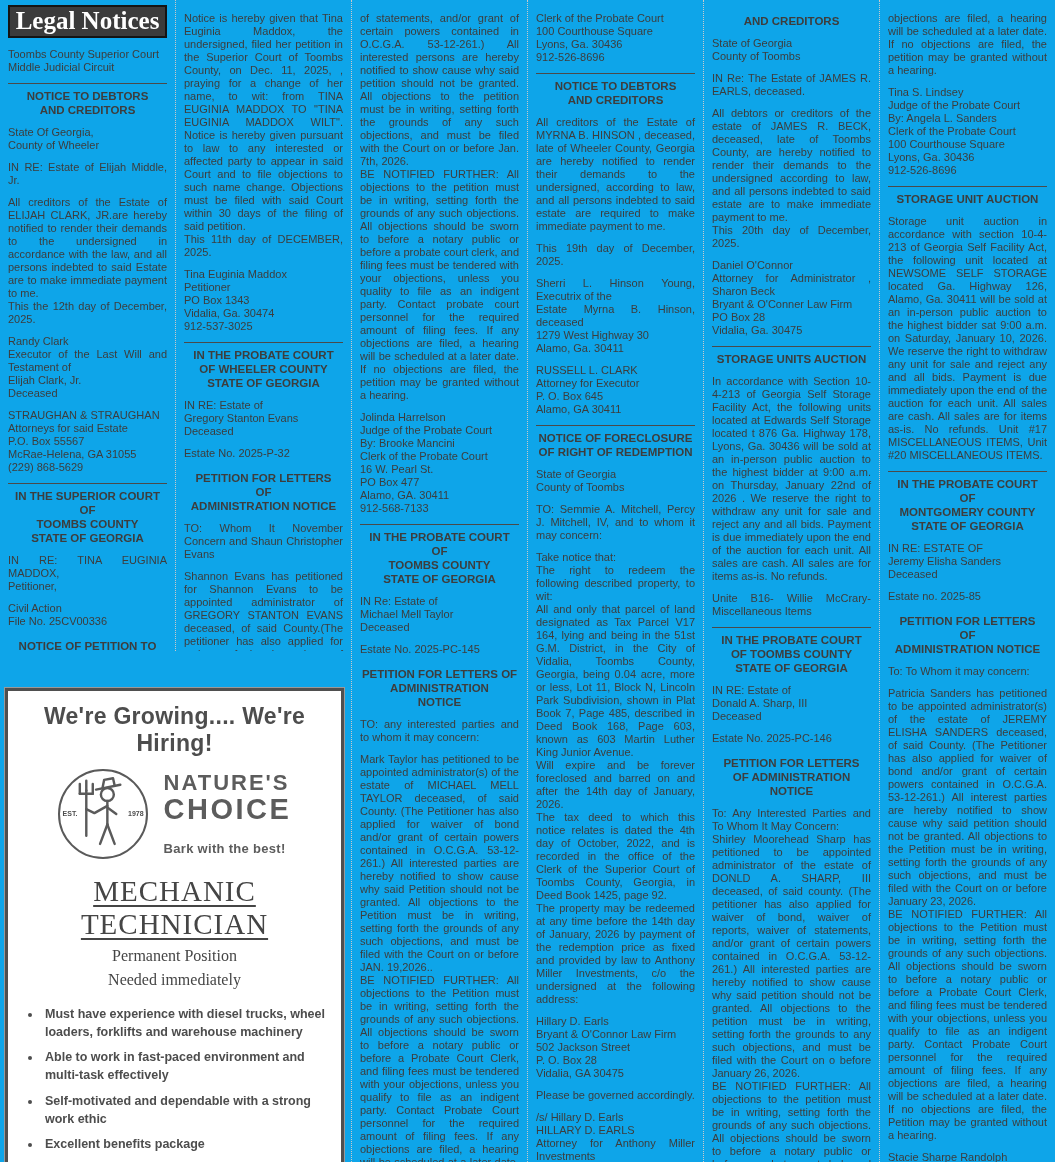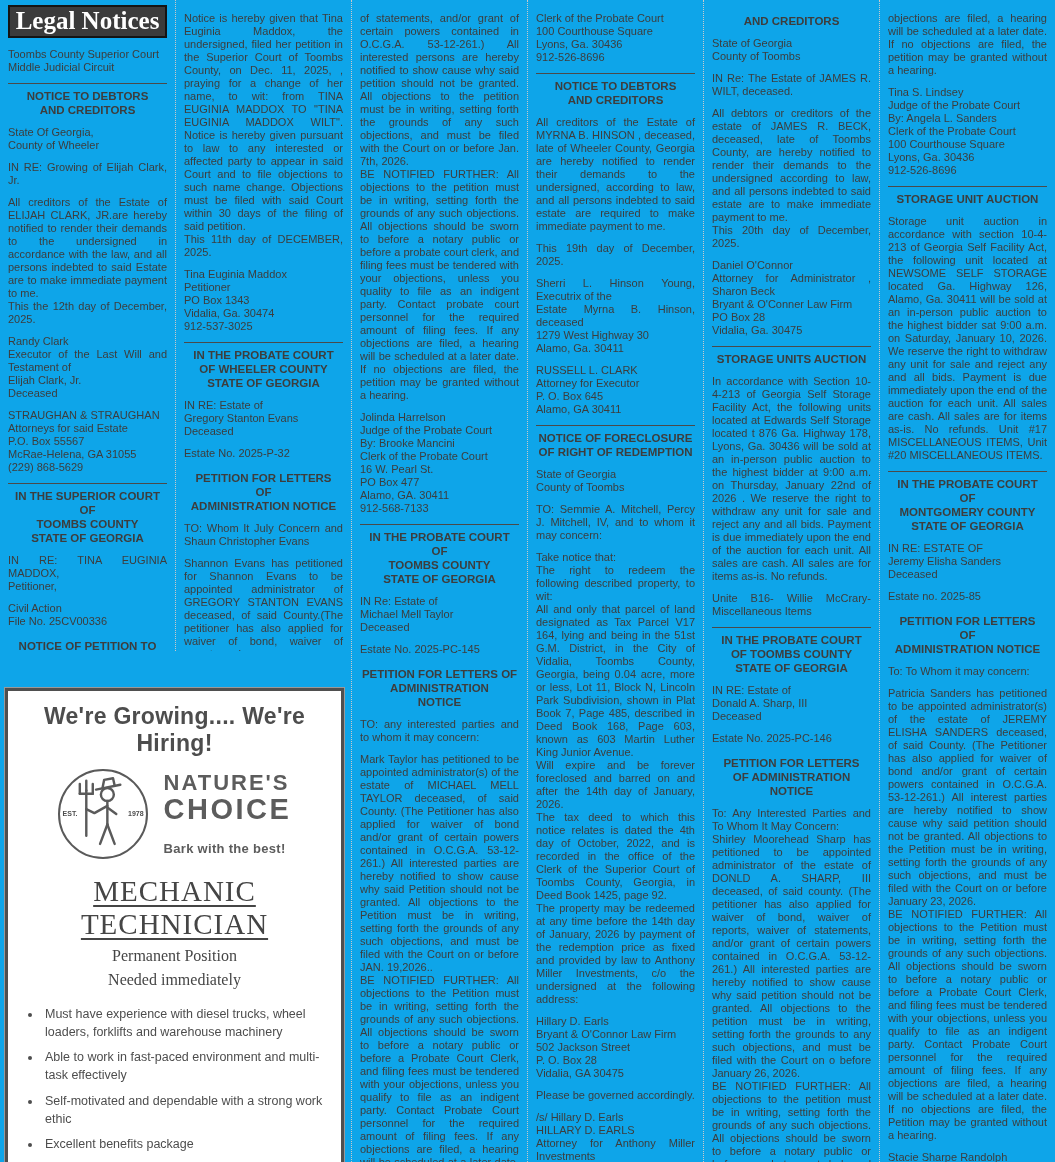--- a/index.html
+++ b/index.html
@@ -26,41 +26,41 @@
   .logo-est{position:absolute;left:3px;top:39px;font-size:7px;font-weight:bold;}
   .logo-year{position:absolute;right:2px;top:39px;font-size:7px;font-weight:bold;}
   .brand{text-align:left;color:#5c5c5c;}
   .brand-1{font-size:22px;font-weight:800;letter-spacing:2px;line-height:1;}
   .brand-2{font-size:29px;font-weight:800;letter-spacing:2.5px;line-height:1.05;}
   .brand-tag{font-size:13px;font-weight:bold;margin-top:16px;letter-spacing:.3px;}
   .ad-job{font-family:"Liberation Serif",serif;font-size:29px;letter-spacing:1px;margin-top:16px;
           text-decoration:underline;text-underline-offset:4px;color:#454545;}
   .ad-sub{font-family:"Liberation Serif",serif;font-size:16px;margin-top:6px;color:#454545;}
   .ad ul{text-align:left;margin:16px 0 0;padding-left:24px;list-style:disc;}
-  .ad li{font-size:12.5px;font-weight:normal;line-height:1.45;margin-bottom:7px;padding-left:3px;}
+  .ad li{font-size:12.5px;font-weight:bold;line-height:1.45;margin-bottom:7px;padding-left:3px;}
   .ad-note{font-size:13px;font-weight:bold;font-style:italic;margin-top:9px;}
   .ad-contacts{margin-top:9px;}
   .ad-contact{font-size:13.5px;font-weight:bold;line-height:1.45;}
 </style>
 </head>
 <body>
 
 <div class="page">
 
   <div class="cols" id="cols">
       <div class="col short">
         <div class="banner">Legal Notices</div>
         <div class="p">Toombs County Superior Court
 Middle Judicial Circuit</div>
         <div class="rule"></div>
         <div class="h">NOTICE TO DEBTORS
 AND CREDITORS</div>
         <div class="p">State Of Georgia,
 County of Wheeler</div>
-        <div class="p">IN RE:  Growing of Elijah Clark, Jr.</div>
+        <div class="p">IN RE:  Estate of Elijah Middle, Jr.</div>
         <div class="p">All creditors of the Estate of ELIJAH CLARK, JR.are hereby notified to render their demands to the undersigned in accordance with the law, and all persons indebted to said Estate are to make immediate payment to me.
 This the 12th day of December, 2025.</div>
         <div class="p">Randy Clark
 Executor of the Last Will and Testament of
 Elijah Clark, Jr.
 Deceased</div>
         <div class="p">STRAUGHAN &amp; STRAUGHAN
 Attorneys for said Estate
 P.O. Box 55567
 McRae-Helena, GA 31055
@@ -88,21 +88,21 @@
         <div class="h">IN THE PROBATE COURT
 OF WHEELER COUNTY
 STATE OF GEORGIA</div>
         <div class="p">IN RE: Estate of
 Gregory Stanton Evans
 Deceased</div>
         <div class="p">Estate No. 2025-P-32</div>
         <div class="h">PETITION FOR LETTERS
 OF
 ADMINISTRATION NOTICE</div>
-        <div class="p">TO: Whom It July Concern and Shaun Christopher Evans</div>
+        <div class="p">TO: Whom It November Concern and Shaun Christopher Evans</div>
         <div class="p">Shannon Evans has petitioned for Shannon Evans to be appointed administrator of GREGORY STANTON EVANS  deceased, of said County.(The petitioner has also applied for waiver of bond, waiver of reports, waiver</div>
       </div>
       <div class="col">
         <div class="p">of statements, and/or grant of certain powers contained in O.C.G.A.  53-12-261.) All interested persons are hereby notified to show cause why said petition should not be granted. All objections to the petition must be in writing, setting forth the grounds of any such objections, and must be filed with the Court on or before Jan. 7th, 2026.
 BE NOTIFIED FURTHER: All objections to the petition must be in writing, setting forth the grounds of any such objections. All objections should be sworn to before a notary public or before a probate court clerk, and filing fees must be tendered with your objections, unless you quality to file as an indigent party. Contact probate court personnel for the required amount of filing fees. If any objections are filed, a hearing will be scheduled at a later date. If no objections are filed, the petition may be granted without a hearing.</div>
         <div class="p">Jolinda Harrelson
 Judge of the Probate Court
 By: Brooke Mancini
 Clerk of the Probate Court
 16 W. Pearl St.
@@ -165,21 +165,21 @@
 Attorney for Anthony Miller Investments
 BRYANT &amp; O'CONNOR LAW FIRM
 P. O. Box 28
 Vidalia, GA 30475
 (912) 537-9021</div>
       </div>
       <div class="col">
         <div class="h">AND CREDITORS</div>
         <div class="p">State of Georgia
 County of Toombs</div>
-        <div class="p">IN Re: The Estate of JAMES R. WILT, deceased.</div>
+        <div class="p">IN Re: The Estate of JAMES R. EARLS, deceased.</div>
         <div class="p">All debtors or creditors of the estate of JAMES R. BECK, deceased, late of Toombs County, are hereby notified to render their demands to the undersigned according to law, and all persons indebted to said estate are to make immediate payment to me.
 This 20th day of December, 2025.</div>
         <div class="p">Daniel O'Connor
 Attorney for Administrator , Sharon Beck
 Bryant &amp; O'Conner Law Firm
 PO Box 28
 Vidalia, Ga. 30475</div>
         <div class="rule"></div>
         <div class="h">STORAGE UNITS AUCTION</div>
         <div class="p">In accordance with Section 10-4-213 of Georgia Self Storage Facility Act, the following units located at Edwards Self Storage located t 876 Ga. Highway 178, Lyons, Ga. 30436 will be sold at an in-person public auction to the highest bidder at 9:00 a.m. on Thursday, January 22nd of 2026 . We reserve the right to withdraw any unit for sale and reject any and all bids. Payment is due immediately upon the end of the auction for each unit. All sales are cash. All sales are for items as-is. No refunds.</div>

